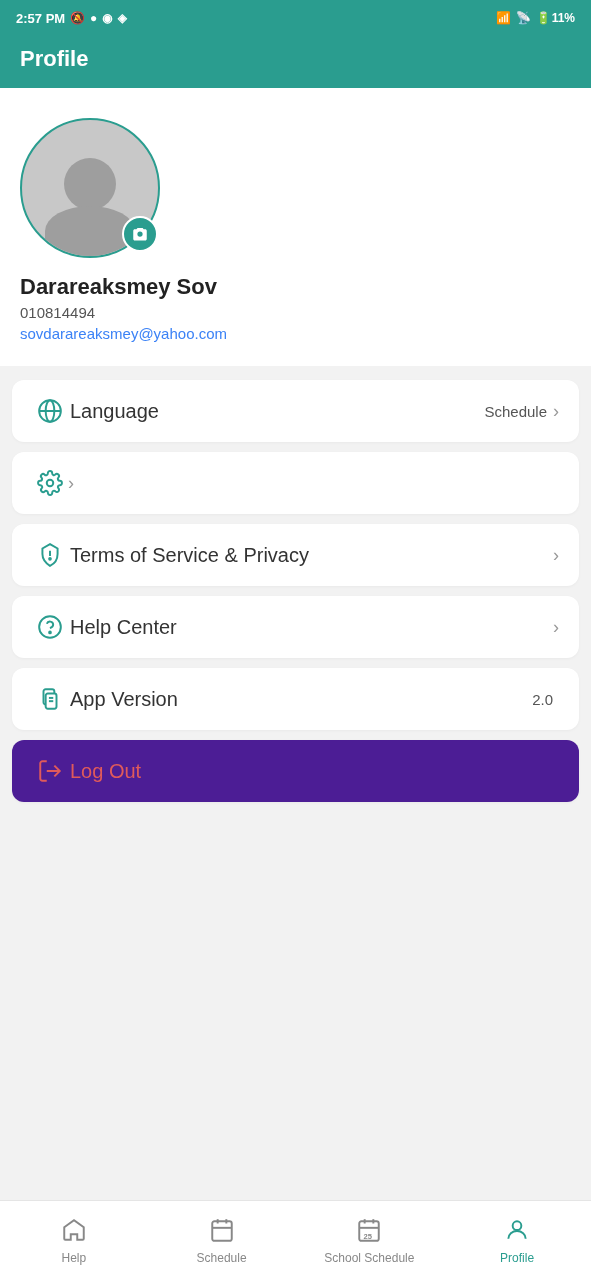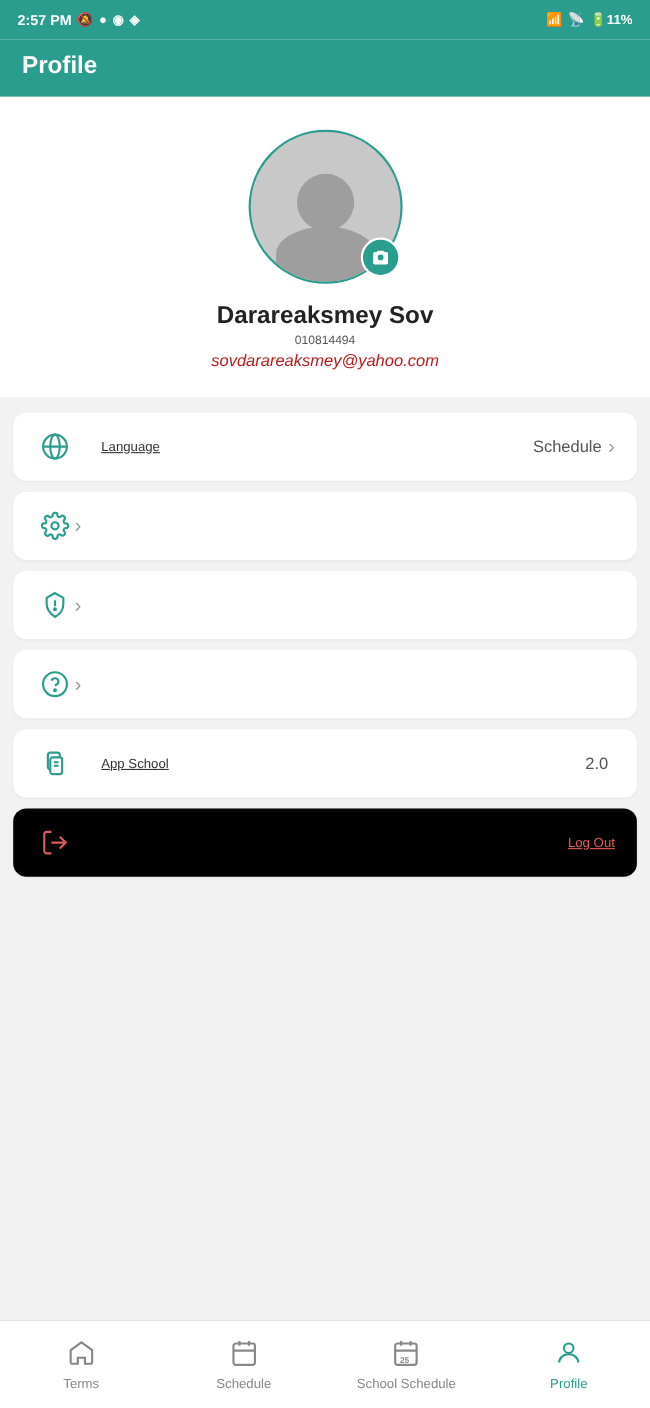--- a/index.html
+++ b/index.html
@@ -38,21 +38,20 @@
       font-size: 22px;
       font-weight: 700;
       color: white;
     }
 
     
     .profile-section {
       background: white;
       display: flex;
       flex-direction: column;
-      align-items: center;
       padding: 30px 20px 24px;
     }
     .avatar-wrapper {
       position: relative;
       width: 140px;
       height: 140px;
       margin-bottom: 16px;
     }
     .avatar-circle {
       width: 140px;
@@ -103,28 +102,27 @@
       border: 2px solid white;
       cursor: pointer;
     }
     .profile-name {
       font-size: 22px;
       font-weight: 700;
       color: #222;
       margin-bottom: 4px;
     }
     .profile-phone {
-      font-size: 11px;
+      font-size: 15px;
       color: #555;
       margin-bottom: 4px;
     }
     .profile-email {
       font-size: 15px;
-      color: #b91c1c;
-      font-style: italic;
+      color: #3b82f6;
     }
 
     
     .menu-list {
       padding: 14px 12px;
       display: flex;
       flex-direction: column;
       gap: 10px;
     }
     .menu-item {
@@ -139,40 +137,38 @@
     .menu-item-icon {
       color: #2a9d8f;
       font-size: 22px;
       width: 36px;
       display: flex;
       align-items: center;
       justify-content: center;
       flex-shrink: 0;
     }
     .menu-item-label {
-      font-size: 12px;
+      font-size: 20px;
       color: #333;
       flex: 1;
-      margin-left: 24px;
-      text-decoration: underline;
+      margin-left: 2px;
     }
     .menu-item-value {
       font-size: 15px;
       color: #555;
       margin-right: 6px;
     }
     .menu-item-arrow {
       color: #999;
       font-size: 18px;
     }
 
     .logout-item {
-      background: #000000;
+      background: #4c1d95;
       border-radius: 12px;
-      text-align: right;
     }
     .logout-item .menu-item-icon {
       color: #e05a5a;
     }
     .logout-item .menu-item-label {
       color: #e05a5a;
     }
 
     
     .bottom-nav {
@@ -279,44 +275,46 @@
   </div>
 
   <div class="menu-item">
     <span class="menu-item-icon">
       <svg class="svg-icon" viewBox="0 0 24 24" fill="none" stroke="#2a9d8f" stroke-width="1.8">
         <path d="M12 2l7 4v5c0 5-3 9-7 11C9 20 5 16 5 11V6z"></path>
         <line x1="12" y1="8" x2="12" y2="13"></line>
         <circle cx="12" cy="15.5" r="0.8" fill="#2a9d8f"></circle>
       </svg>
     </span>
+    <span class="menu-item-label">Terms of Service &amp; Privacy</span>
     <span class="menu-item-arrow">›</span>
   </div>
 
   <div class="menu-item">
     <span class="menu-item-icon">
       <svg class="svg-icon" viewBox="0 0 24 24" fill="none" stroke="#2a9d8f" stroke-width="1.8">
         <circle cx="12" cy="12" r="10"></circle>
         <path d="M9.09 9a3 3 0 015.83 1c0 2-3 3-3 3"></path>
         <circle cx="12" cy="17" r="0.8" fill="#2a9d8f"></circle>
       </svg>
     </span>
+    <span class="menu-item-label">Help Center</span>
     <span class="menu-item-arrow">›</span>
   </div>
 
   <div class="menu-item">
     <span class="menu-item-icon">
       <svg class="svg-icon" viewBox="0 0 24 24" fill="none" stroke="#2a9d8f" stroke-width="1.8">
         <rect x="6" y="3" width="10" height="14" rx="2"></rect>
         <rect x="8" y="7" width="10" height="14" rx="2" fill="white" stroke="#2a9d8f"></rect>
         <line x1="11" y1="11" x2="15" y2="11"></line>
         <line x1="11" y1="14" x2="15" y2="14"></line>
       </svg>
     </span>
-    <span class="menu-item-label">App School</span>
+    <span class="menu-item-label">App Version</span>
     <span class="menu-item-value">2.0</span>
   </div>
 
   <div class="menu-item logout-item">
     <span class="menu-item-icon">
       <svg class="svg-icon" viewBox="0 0 24 24" fill="none" stroke="#e05a5a" stroke-width="1.8">
         <path d="M9 21H5a2 2 0 01-2-2V5a2 2 0 012-2h4"></path>
         <polyline points="16 17 21 12 16 7"></polyline>
         <line x1="21" y1="12" x2="9" y2="12"></line>
       </svg>
@@ -327,21 +325,21 @@
 </div>
 
 <div class="bottom-nav">
 
   <div class="nav-item">
     <span class="nav-icon">
       <svg width="26" height="26" viewBox="0 0 24 24" fill="none" stroke="#888" stroke-width="1.8">
         <path d="M3 9.5L12 3l9 6.5V20a1 1 0 01-1 1H15v-5h-6v5H4a1 1 0 01-1-1V9.5z"></path>
       </svg>
     </span>
-    <span class="nav-label">Terms</span>
+    <span class="nav-label">Help</span>
   </div>
 
   <div class="nav-item">
     <span class="nav-icon">
       <svg width="26" height="26" viewBox="0 0 24 24" fill="none" stroke="#888" stroke-width="1.8">
         <rect x="3" y="4" width="18" height="18" rx="2"></rect>
         <line x1="16" y1="2" x2="16" y2="6"></line>
         <line x1="8" y1="2" x2="8" y2="6"></line>
         <line x1="3" y1="10" x2="21" y2="10"></line>
       </svg>

